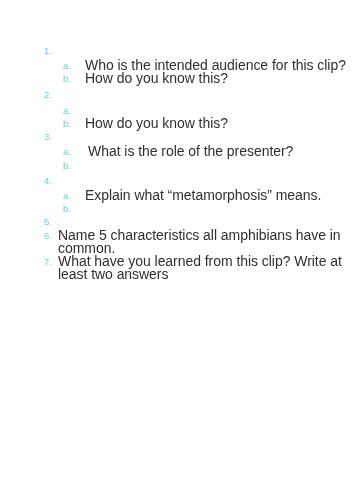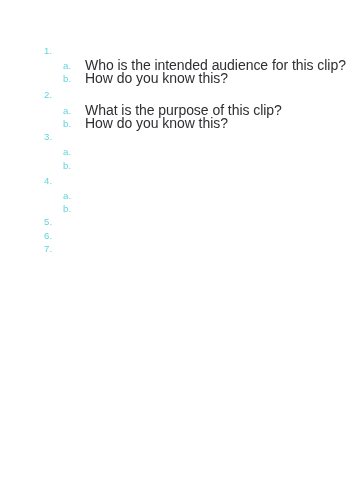--- a/index.html
+++ b/index.html
@@ -87,59 +87,62 @@
 
     <div class="gap-sm"></div>
 
     <div class="row lvl1 numonly">
       <span class="marker">2.</span>
       <span class="text"></span>
     </div>
     <div class="gap-md"></div>
     <div class="row lvl2">
       <span class="marker">a.</span>
-      <span class="text">What is the purpose of this clip?</span>
     </div>
     <div class="row lvl2">
       <span class="marker">b.</span>
       <span class="text">How do you know this?</span>
     </div>
 
     <div class="row lvl1 numonly">
       <span class="marker">3.</span>
       <span class="text"></span>
     </div>
     <div class="gap-sm"></div>
     <div class="row lvl2">
       <span class="marker">a.</span>
+      <span class="text extra-lead">What is the role of the presenter?</span>
     </div>
     <div class="row lvl2">
       <span class="marker">b.</span>
     </div>
 
     <div class="gap-sm"></div>
 
     <div class="row lvl1 numonly">
       <span class="marker">4.</span>
       <span class="text"></span>
     </div>
     <div class="gap-sm"></div>
     <div class="row lvl2">
       <span class="marker">a.</span>
+      <span class="text">Explain what “metamorphosis” means.</span>
     </div>
     <div class="row lvl2">
       <span class="marker">b.</span>
     </div>
 
     <div class="row lvl1">
       <span class="marker">5.</span>
     </div>
 
     <div class="row lvl1">
       <span class="marker">6.</span>
+      <span class="text">Name 5 characteristics all amphibians have in common.</span>
     </div>
 
     <div class="row lvl1">
       <span class="marker">7.</span>
+      <span class="text">What have you learned from this clip? Write at least two answers</span>
     </div>
 
   </div>
 </div>
 
 </body></html>

